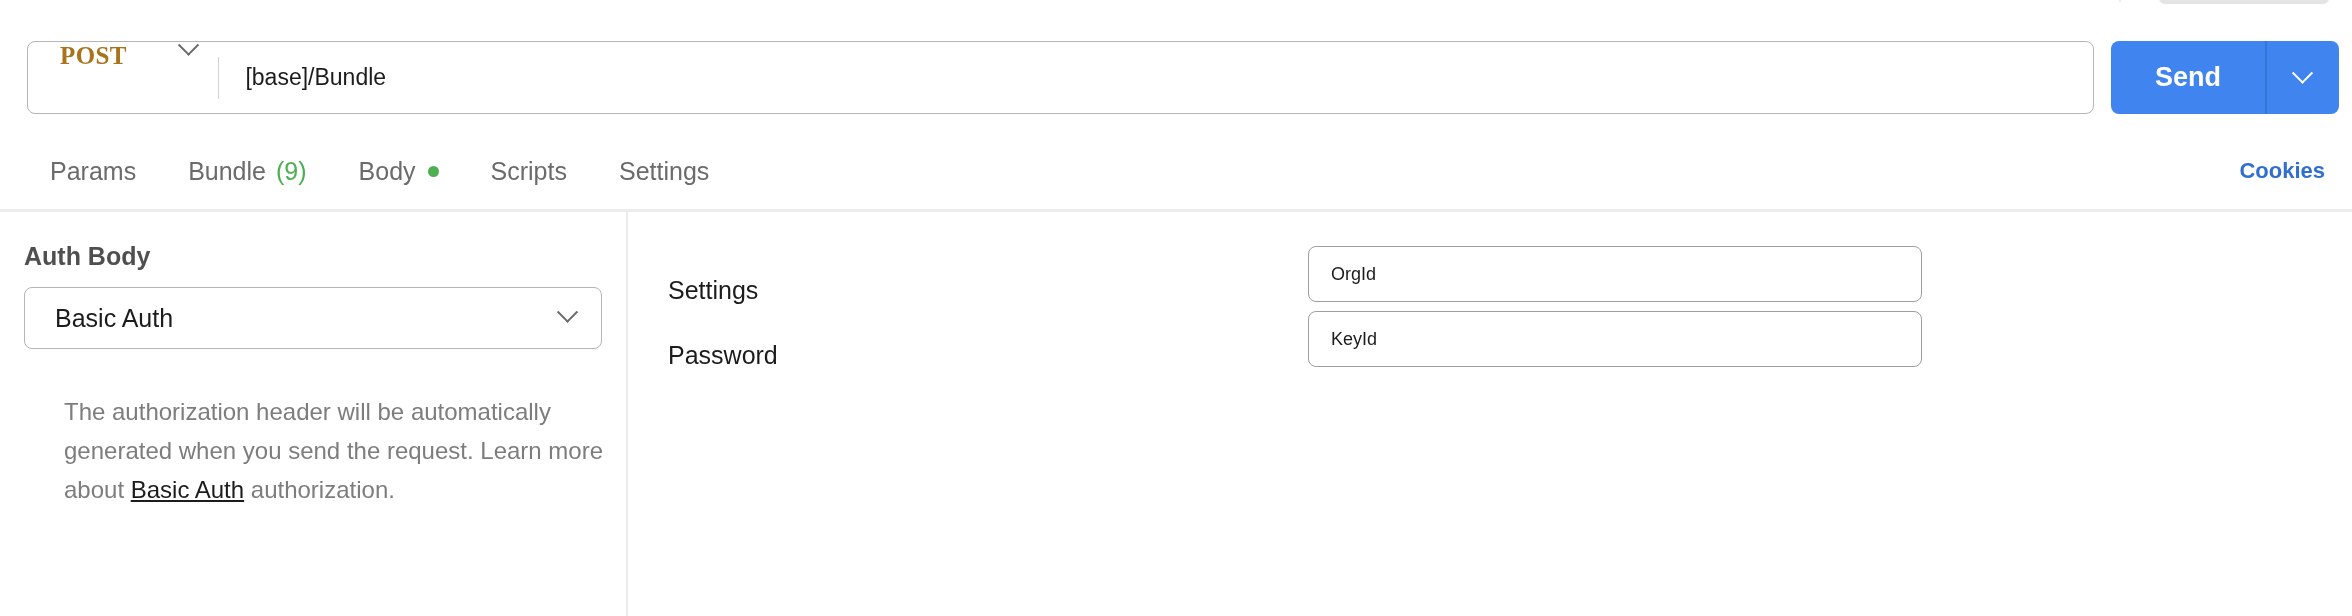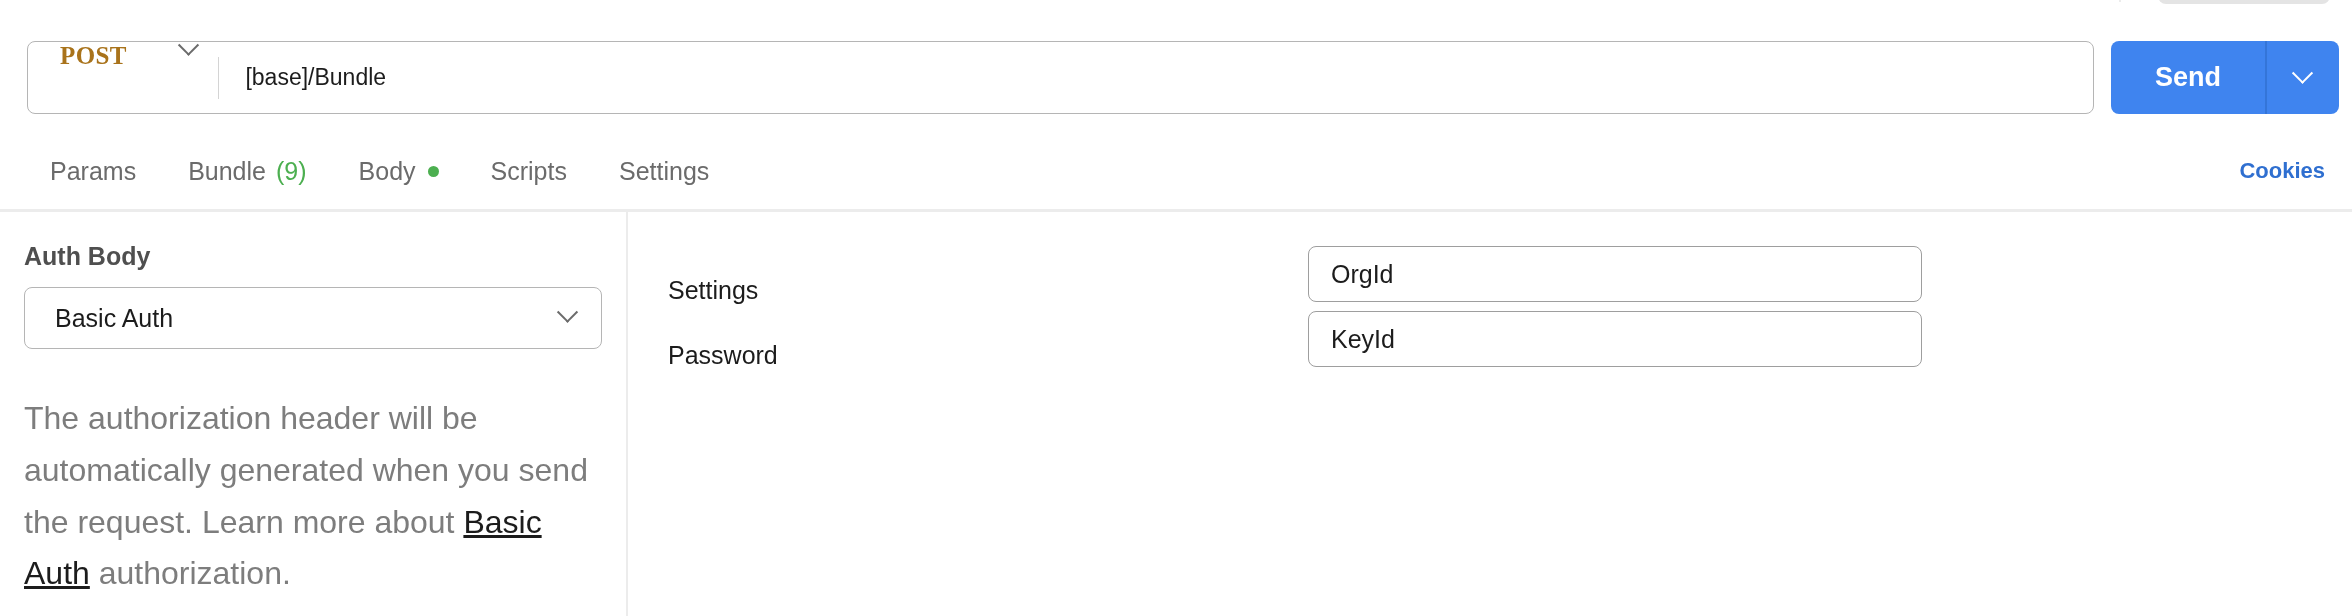--- a/index.html
+++ b/index.html
@@ -294,23 +294,24 @@
   }
 
   .auth-select-value {
     font-size: 25px;
     color: #1c1c1c;
   }
 
   .auth-desc {
     margin-top: 44px;
     width: 580px;
-    font-size: 32px;
+    font-size: 24px;
     line-height: 1.62;
     color: #7d7d7d;
+    margin-left: 40px;
   }
 
   .auth-desc .link {
     color: #1c1c1c;
     text-decoration: underline;
     cursor: pointer;
   }
 
   .right-pane {
     position: relative;
@@ -340,21 +341,21 @@
     position: absolute;
     left: 680px;
     width: 614px;
     height: 56px;
     border: 1.5px solid #9e9e9e;
     border-radius: 8px;
     background: #ffffff;
     outline: none;
     padding: 0 22px;
     font-family: "Liberation Sans", sans-serif;
-    font-size: 25px;
+    font-size: 18px;
     color: #1c1c1c;
   }
 
   .field-row.row-1 .field-label { top: 2px; }
   .field-row.row-2 .field-label { top: 2px; }
 </style>
 </head>
 <body>
 
 <div class="app">

